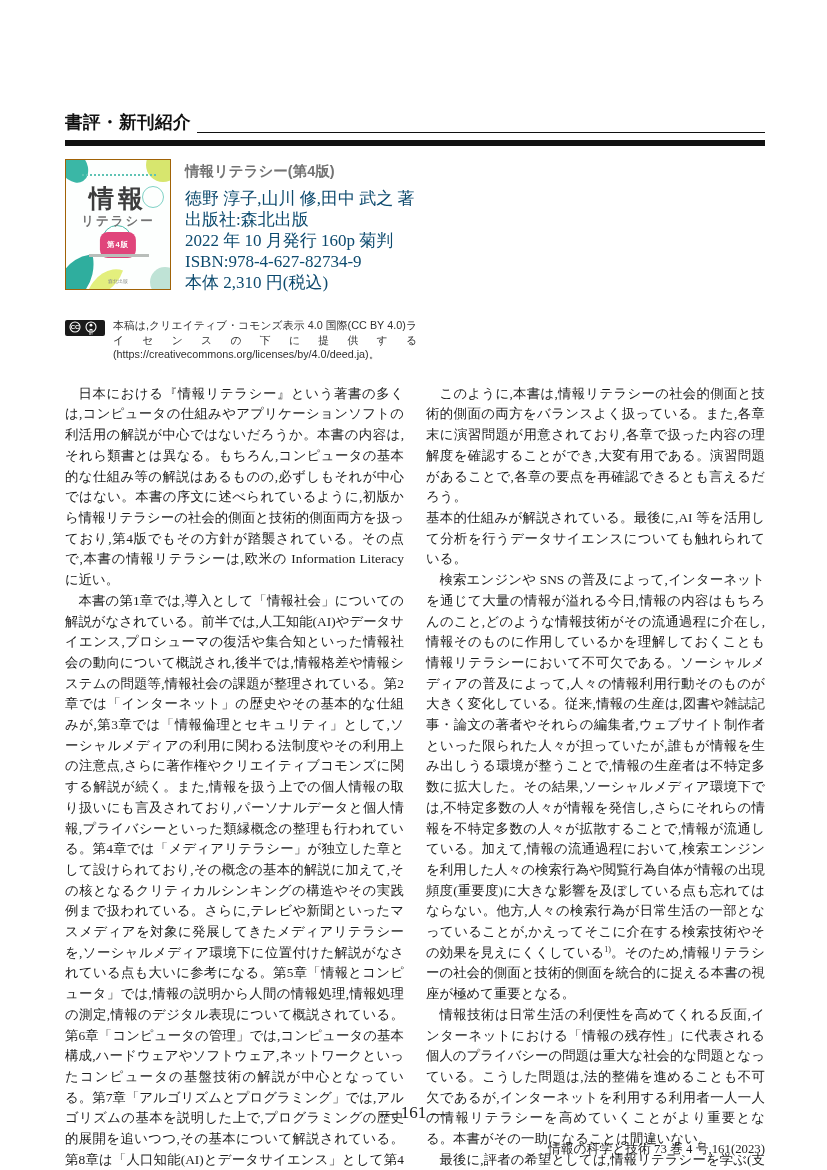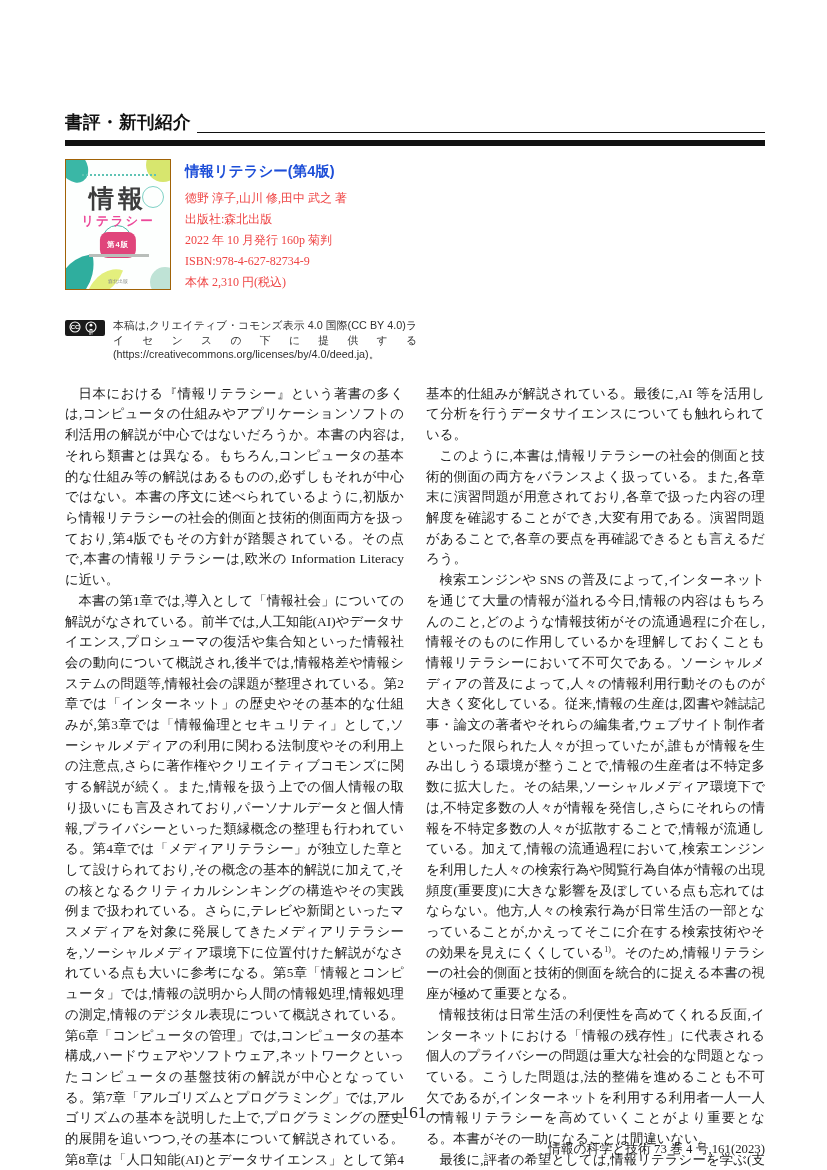--- a/index.html
+++ b/index.html
@@ -40,40 +40,40 @@
   .cover .blob-br { position:absolute; right:-10px; bottom:-8px; width:30px; height:30px; background:#bfe3d6; border-radius:50%; }
   .cover .ring-mid { position:absolute; left:36px; bottom:34px; width:30px; height:30px; border:1.5px solid #49b9a9; border-radius:50%; }
   .cover-title1 {
     position:absolute; top:22px; left:0; width:100%; text-align:center;
     font-family:"Liberation Sans","DejaVu Sans",sans-serif;
     font-weight:bold; font-size:25px; letter-spacing:4px; color:#3d3d3d;
   }
   .cover-title2 {
     position:absolute; top:53px; left:0; width:100%; text-align:center;
     font-family:"Liberation Sans","DejaVu Sans",sans-serif;
-    font-weight:bold; font-size:12.5px; letter-spacing:2px; color:#ec4899;
+    font-weight:bold; font-size:12.5px; letter-spacing:2px; color:#737373;
   }
   .edition-badge {
     position:absolute; top:72px; left:50%; transform:translateX(-50%);
     background:#e0457b; color:#fff; border-radius:8px;
     font-family:"Liberation Sans","DejaVu Sans",sans-serif;
     font-size:7.5px; font-weight:bold; padding:8px 7px; letter-spacing:1px;
   }
   .cover-authors-bar { position:absolute; top:94px; left:23px; width:60px; height:3px; background:#b9beba; }
   .cover-pub {
     position:absolute; bottom:5px; left:0; width:100%; text-align:center;
     font-size:5px; color:#8a8f8c;
     font-family:"Liberation Sans","DejaVu Sans",sans-serif;
   }
   .book-info { margin-left:14px; padding-top:3px; }
   .book-title {
     font-family:"Liberation Sans","DejaVu Sans",sans-serif;
-    font-weight:bold; font-size:14.5px; color:#1d4ed8; margin-bottom:7px;
+    font-weight:bold; font-size:14.5px; color:#737373; margin-bottom:7px;
   }
-  .book-line { font-size:12px; line-height:21px; color:#ef4444; }
+  .book-line { font-size:17px; line-height:21px; color:#0c4a6e; }
 
   
   .license-block { display:flex; margin-top:25px; width:352px; }
   .cc-badge { flex-shrink:0; margin-top:2px; }
   .license-text {
     margin-left:8px;
     font-family:"Liberation Sans","DejaVu Sans",sans-serif;
     font-size:10.8px; line-height:14.6px; color:#2e2e2e; text-align:justify;
   }
 
@@ -148,22 +148,22 @@
     </div>
     <div class="license-text">本稿は,クリエイティブ・コモンズ表示 4.0 国際(CC BY 4.0)ライセンスの下に提供する(https://creativecommons.org/licenses/by/4.0/deed.ja)。</div>
   </div>
 
   <div class="columns">
     <div class="col">
       <p class="body-p">日本における『情報リテラシー』という著書の多くは,コンピュータの仕組みやアプリケーションソフトの利活用の解説が中心ではないだろうか。本書の内容は,それら類書とは異なる。もちろん,コンピュータの基本的な仕組み等の解説はあるものの,必ずしもそれが中心ではない。本書の序文に述べられているように,初版から情報リテラシーの社会的側面と技術的側面両方を扱っており,第4版でもその方針が踏襲されている。その点で,本書の情報リテラシーは,欧米の Information Literacy に近い。</p>
       <p class="body-p">本書の第1章では,導入として「情報社会」についての解説がなされている。前半では,人工知能(AI)やデータサイエンス,プロシューマの復活や集合知といった情報社会の動向について概説され,後半では,情報格差や情報システムの問題等,情報社会の課題が整理されている。第2章では「インターネット」の歴史やその基本的な仕組みが,第3章では「情報倫理とセキュリティ」として,ソーシャルメディアの利用に関わる法制度やその利用上の注意点,さらに著作権やクリエイティブコモンズに関する解説が続く。また,情報を扱う上での個人情報の取り扱いにも言及されており,パーソナルデータと個人情報,プライバシーといった類縁概念の整理も行われている。第4章では「メディアリテラシー」が独立した章として設けられており,その概念の基本的解説に加えて,その核となるクリティカルシンキングの構造やその実践例まで扱われている。さらに,テレビや新聞といったマスメディアを対象に発展してきたメディアリテラシーを,ソーシャルメディア環境下に位置付けた解説がなされている点も大いに参考になる。第5章「情報とコンピュータ」では,情報の説明から人間の情報処理,情報処理の測定,情報のデジタル表現について概説されている。第6章「コンピュータの管理」では,コンピュータの基本構成,ハードウェアやソフトウェア,ネットワークといったコンピュータの基盤技術の解説が中心となっている。第7章「アルゴリズムとプログラミング」では,アルゴリズムの基本を説明した上で,プログラミングの歴史的展開を追いつつ,その基本について解説されている。第8章は「人口知能(AI)とデータサイエンス」として第4版で新たに追加された内容となる。AI の基本的定義から社会での実用例や歴史的展開,その</p>
     </div>
     <div class="col">
+      <p class="body-p">このように,本書は,情報リテラシーの社会的側面と技術的側面の両方をバランスよく扱っている。また,各章末に演習問題が用意されており,各章で扱った内容の理解度を確認することができ,大変有用である。演習問題があることで,各章の要点を再確認できるとも言えるだろう。</p>
       <p class="body-p no-indent">基本的仕組みが解説されている。最後に,AI 等を活用して分析を行うデータサイエンスについても触れられている。</p>
-      <p class="body-p">このように,本書は,情報リテラシーの社会的側面と技術的側面の両方をバランスよく扱っている。また,各章末に演習問題が用意されており,各章で扱った内容の理解度を確認することができ,大変有用である。演習問題があることで,各章の要点を再確認できるとも言えるだろう。</p>
       <p class="body-p"><span>検索エンジンや SNS の普及によって,インターネットを通じて大量の情報が溢れる今日,情報の内容はもちろんのこと,どのような情報技術がその流通過程に介在し,情報そのものに作用しているかを理解しておくことも情報リテラシーにおいて不可欠である。ソーシャルメディアの普及によって,人々の情報利用行動そのものが大きく変化している。従来,情報の生産は,図書や雑誌記事・論文の著者やそれらの編集者,ウェブサイト制作者といった限られた人々が担っていたが,誰もが情報を生み出しうる環境が整うことで,情報の生産者は不特定多数に拡大した。その結果,ソーシャルメディア環境下では,不特定多数の人々が情報を発信し,さらにそれらの情報を不特定多数の人々が拡散することで,情報が流通している。加えて,情報の流通過程において,検索エンジンを利用した人々の検索行為や閲覧行為自体が情報の出現頻度(重要度)に大きな影響を及ぼしている点も忘れてはならない。他方,人々の検索行為が日常生活の一部となっていることが,かえってそこに介在する検索技術やその効果を見えにくくしている</span><sup class="note-ref">1)</sup><span>。そのため,情報リテラシーの社会的側面と技術的側面を統合的に捉える本書の視座が極めて重要となる。</span></p>
       <p class="body-p">情報技術は日常生活の利便性を高めてくれる反面,インターネットにおける「情報の残存性」に代表される個人のプライバシーの問題は重大な社会的な問題となっている。こうした問題は,法的整備を進めることも不可欠であるが,インターネットを利用する利用者一人一人の情報リテラシーを高めていくことがより重要となる。本書がその一助になることは間違いない。</p>
       <p class="body-p"><span>最後に,評者の希望としては,情報リテラシーを学ぶ(支援する)機関としての図書館の役割についても言及してほしかった。例えば,国立国会図書館が提供する「リサーチ・ナビ」</span></p>
 
     </div>
   </div>
 
   <div class="footer">
     <div class="page-number">― 161 ―</div>
     <div class="journal-line">情報の科学と技術 73 巻 4 号,161(2023)</div>

